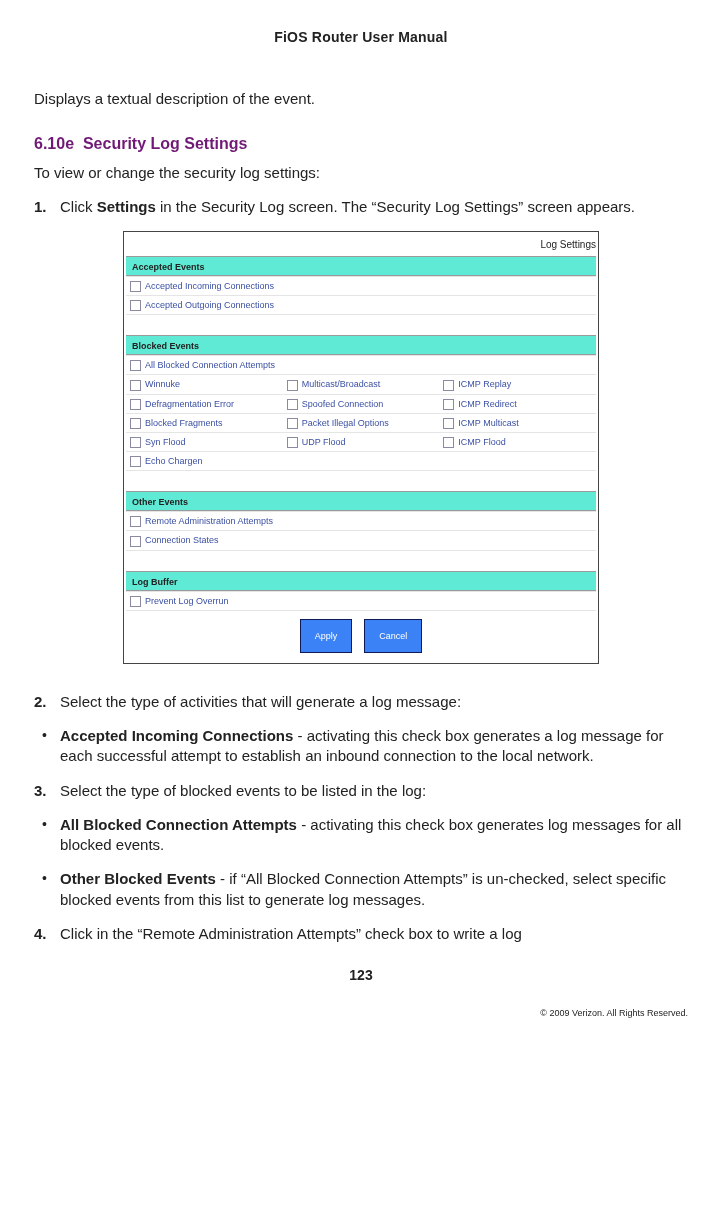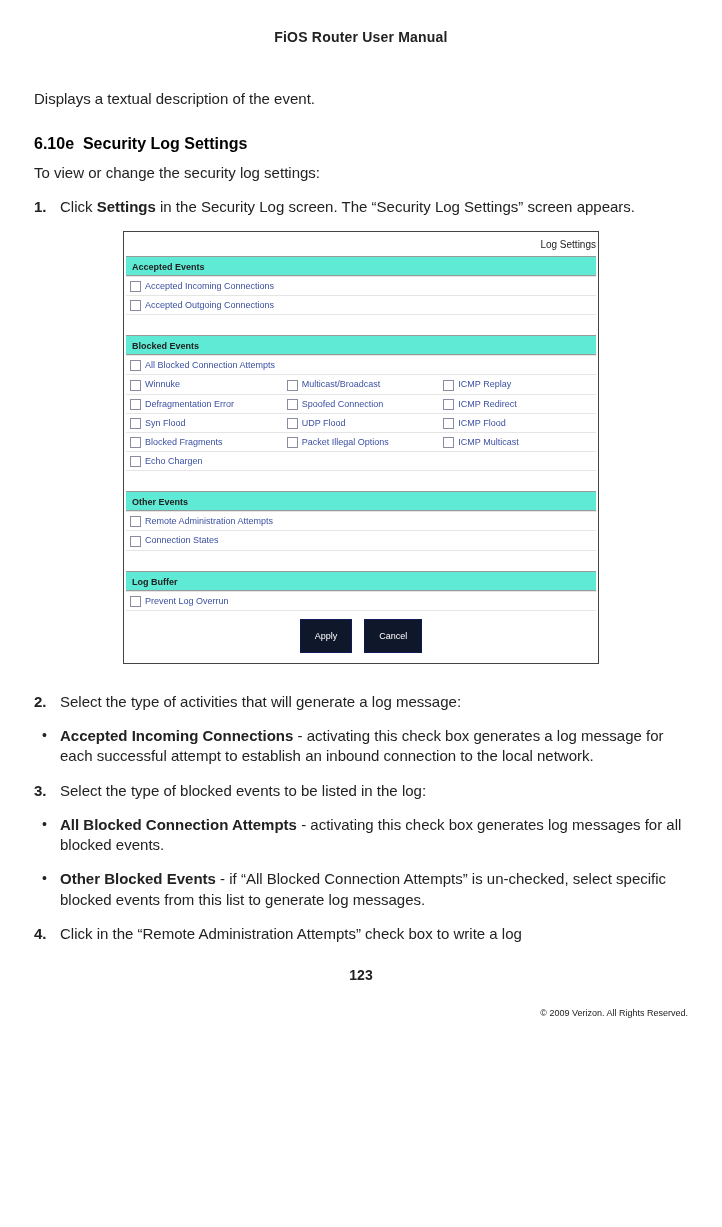--- a/index.html
+++ b/index.html
@@ -15,21 +15,21 @@
   .header-title {
     text-align: center;
     font-family: Arial, sans-serif;
     font-weight: 900;
     font-size: 14px;
     letter-spacing: .2px;
     margin-bottom: 42px;
   }
   .para { margin: 17px 0 24px 0; }
   .section-heading {
-    color: #000000;
+    color: #701a75;
     font-weight: 700;
     font-size: 16px;
     margin-bottom: 6px;
   }
   .section-intro { margin-bottom: 14px; margin-top: 8px; }
   ol.steps { list-style: none; padding-left: 0; margin: 0; }
   ol.steps > li { margin-bottom: 14px; padding-left: 26px; position: relative; }
   ol.steps > li .step-num {
     position: absolute; left: 0; top: 0;
     font-weight: 700;
@@ -59,21 +59,21 @@
     width: 33.3%;
   }
   .fig-row-single td { width:auto; }
   .fig-cb {
     display:inline-block; width:9px; height:9px;
     border:1px solid #8a8aa0; background:#fff; vertical-align:middle;
     margin-right:4px;
   }
   .fig-btns { text-align:center; padding:8px 0; }
   .fig-btn {
-    display:inline-block; background:#0f172a; color:#fff;
+    display:inline-block; background:#3b82f6; color:#fff;
     font-size:9px; padding:10px 14px; border:1px solid #0d1a55;
     margin:0 4px;
   }
   .gap-row td { height:14px; border:none!important; }
 
   .page-footer {
     margin-top: 22px;
   }
   .page-number { text-align:center; font-weight:700; font-size:14px; }
   .copyright { text-align:right; font-size:9px; margin-top:22px; }
@@ -125,28 +125,28 @@
       <td><span class="fig-cb"></span><span>Winnuke</span></td>
       <td><span class="fig-cb"></span><span>Multicast/Broadcast</span></td>
       <td><span class="fig-cb"></span><span>ICMP Replay</span></td>
     </tr>
     <tr>
       <td><span class="fig-cb"></span><span>Defragmentation Error</span></td>
       <td><span class="fig-cb"></span><span>Spoofed Connection</span></td>
       <td><span class="fig-cb"></span><span>ICMP Redirect</span></td>
     </tr>
     <tr>
+      <td><span class="fig-cb"></span><span>Blocked Fragments</span></td>
+      <td><span class="fig-cb"></span><span>Packet Illegal Options</span></td>
+      <td><span class="fig-cb"></span><span>ICMP Multicast</span></td>
+    </tr>
+    <tr>
       <td><span class="fig-cb"></span><span>Syn Flood</span></td>
       <td><span class="fig-cb"></span><span>UDP Flood</span></td>
       <td><span class="fig-cb"></span><span>ICMP Flood</span></td>
-    </tr>
-    <tr>
-      <td><span class="fig-cb"></span><span>Blocked Fragments</span></td>
-      <td><span class="fig-cb"></span><span>Packet Illegal Options</span></td>
-      <td><span class="fig-cb"></span><span>ICMP Multicast</span></td>
     </tr>
     <tr>
       <td><span class="fig-cb"></span><span>Echo Chargen</span></td>
       <td></td>
           <td></td>
     </tr>
     <tr class="gap-row">
           <td colspan="3"></td>
         </tr>
   </tbody>

